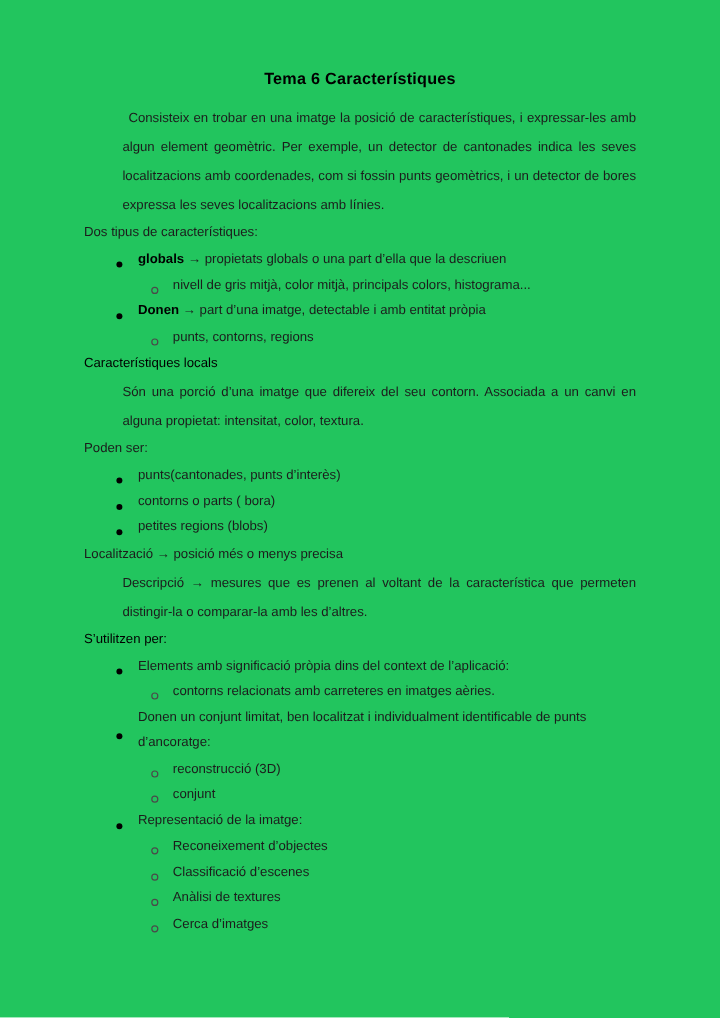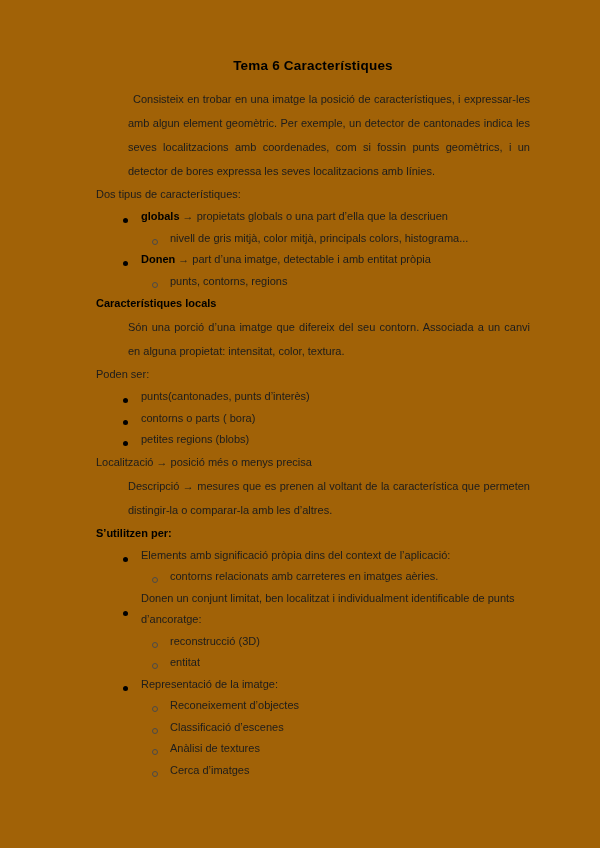--- a/index.html
+++ b/index.html
@@ -5,23 +5,23 @@
   html, body {
     margin: 0;
     padding: 0;
     background: #ffffff;
   }
   .page {
     position: relative;
     width: 600px;
     height: 848px;
     margin: 0 auto;
-    background: #a16207;
+    background: #22c55e;
     box-sizing: border-box;
-    padding: 58px 70px 0 96px;
+    padding: 58px 70px 0 70px;
     font-family: "Liberation Sans", "DejaVu Sans", sans-serif;
     font-size: 11px;
     color: #1c1c1c;
     overflow: hidden;
   }
   .doc-title {
     font-size: 13.5px;
     font-weight: 700;
     color: #000000;
     text-align: center;
@@ -31,21 +31,21 @@
   }
   .block { margin: 0; }
   .block.p {
     text-align: justify;
     line-height: 24px;
     margin-left: 32px;
   }
   .block.p.first { text-indent: 5px; }
   .block.t { line-height: 23px; }
   .block.h {
-    font-weight: 700;
+    font-weight: 400;
     color: #000000;
     line-height: 23px;
   }
   .block.b1, .block.b2 {
     display: flex;
     align-items: center;
     line-height: 21.5px;
   }
   .block.b1 .marker {
     flex: 0 0 auto;
@@ -121,21 +121,21 @@
       <div class="block b1">
         <span class="marker"></span>
         <span class="btext">Donen un conjunt limitat, ben localitzat i individualment identificable de punts d’ancoratge:</span>
       </div>
       <div class="block b2">
         <span class="marker"></span>
         <span class="btext">reconstrucció (3D)</span>
       </div>
       <div class="block b2">
         <span class="marker"></span>
-        <span class="btext">entitat</span>
+        <span class="btext">conjunt</span>
       </div>
       <div class="block b1">
         <span class="marker"></span>
         <span class="btext">Representació de la imatge:</span>
       </div>
       <div class="block b2">
         <span class="marker"></span>
         <span class="btext">Reconeixement d’objectes</span>
       </div>
       <div class="block b2">

